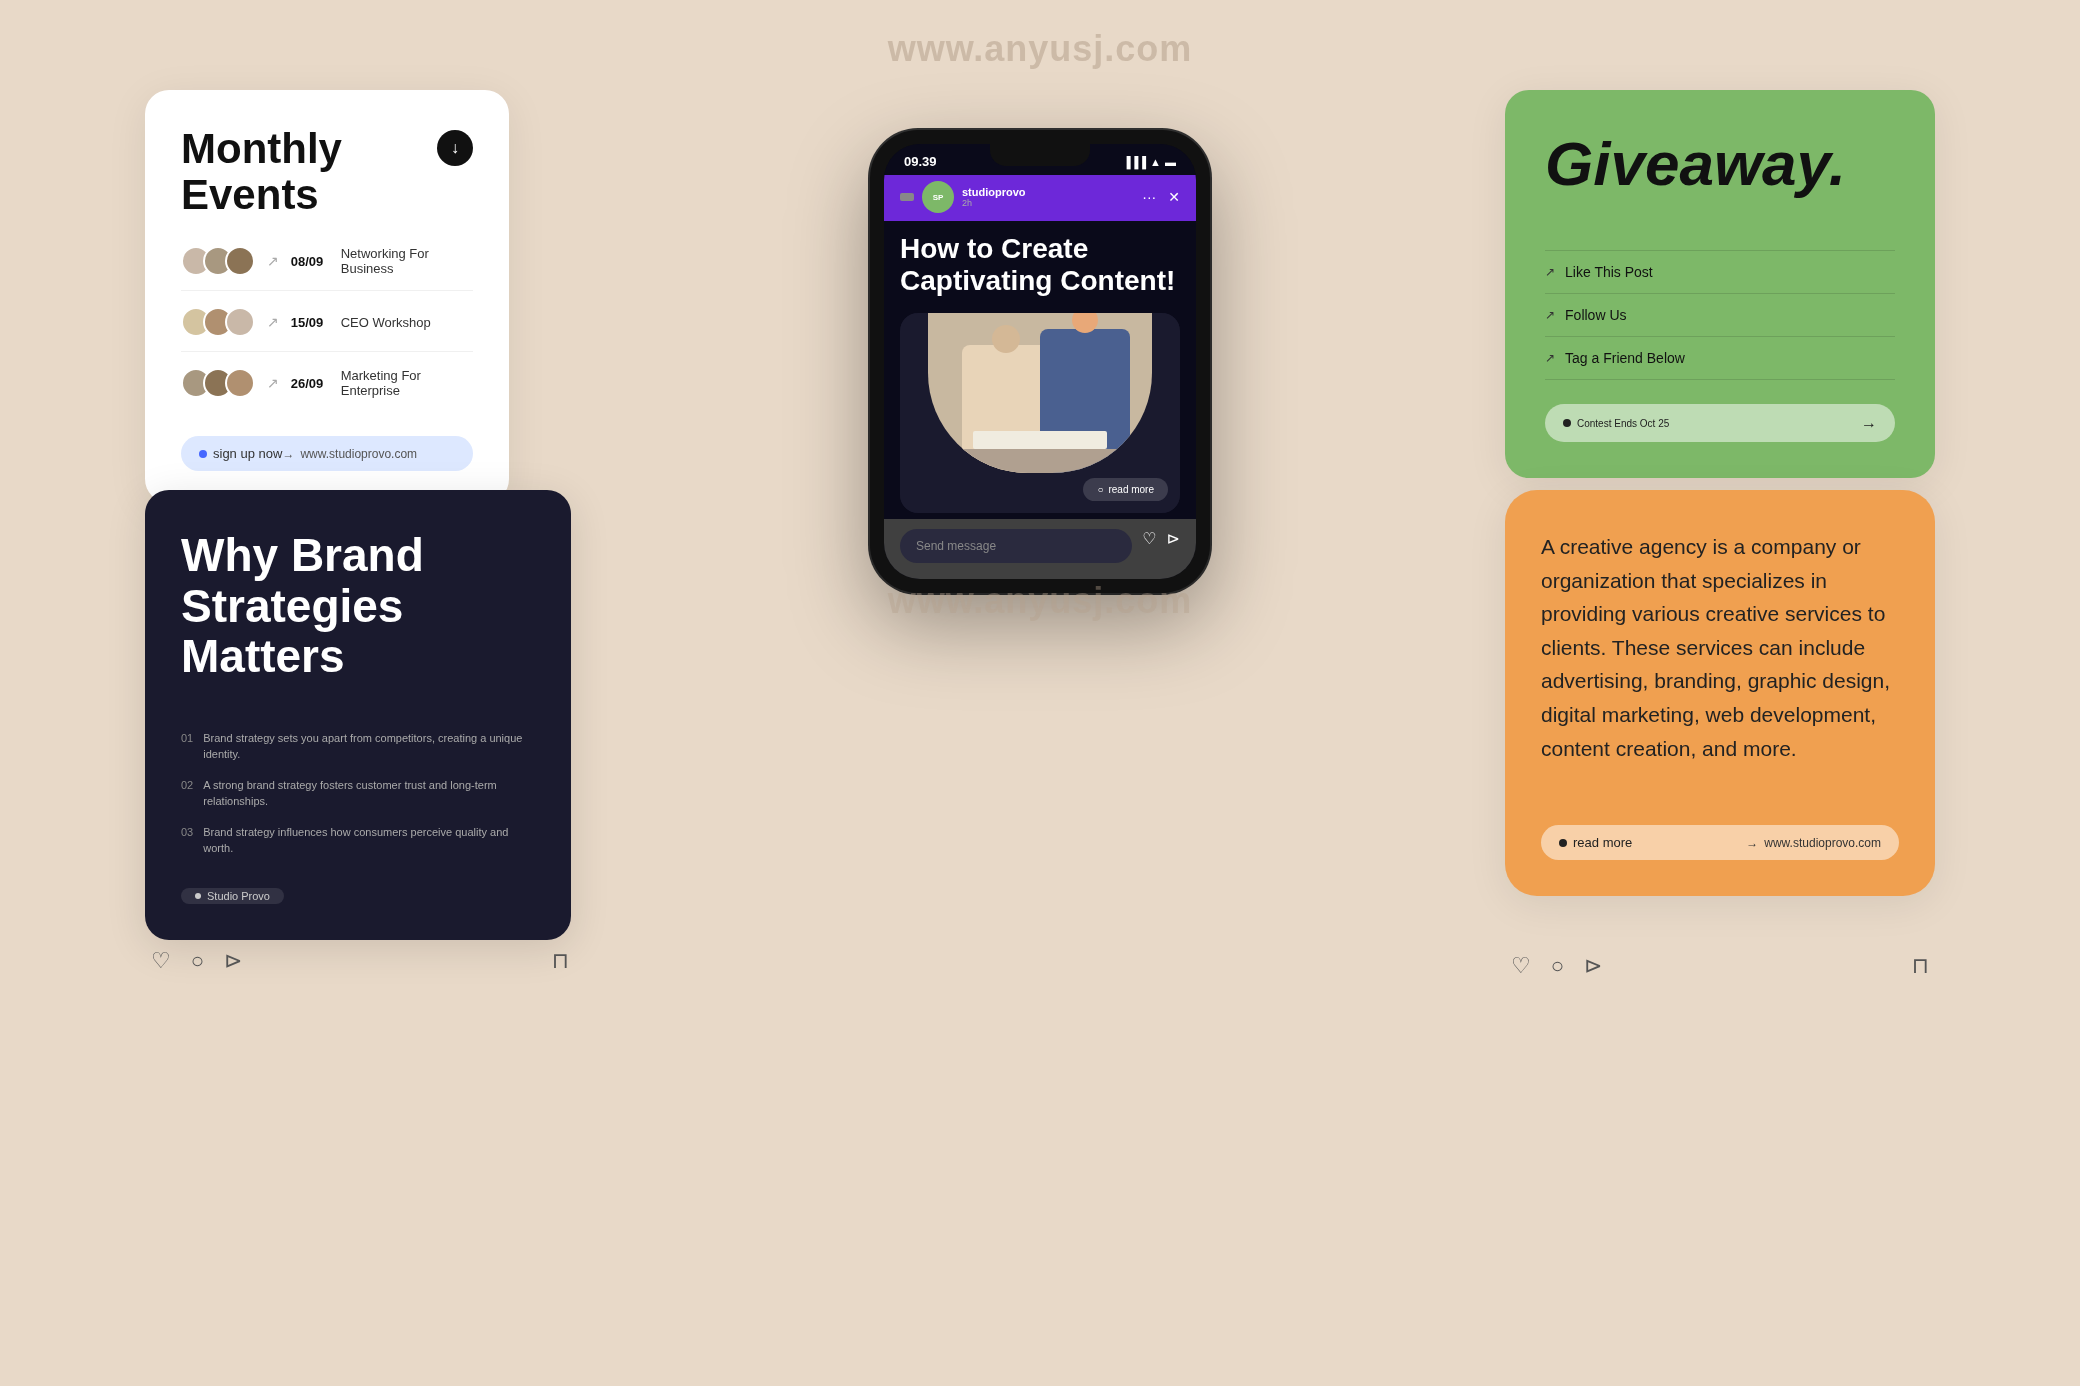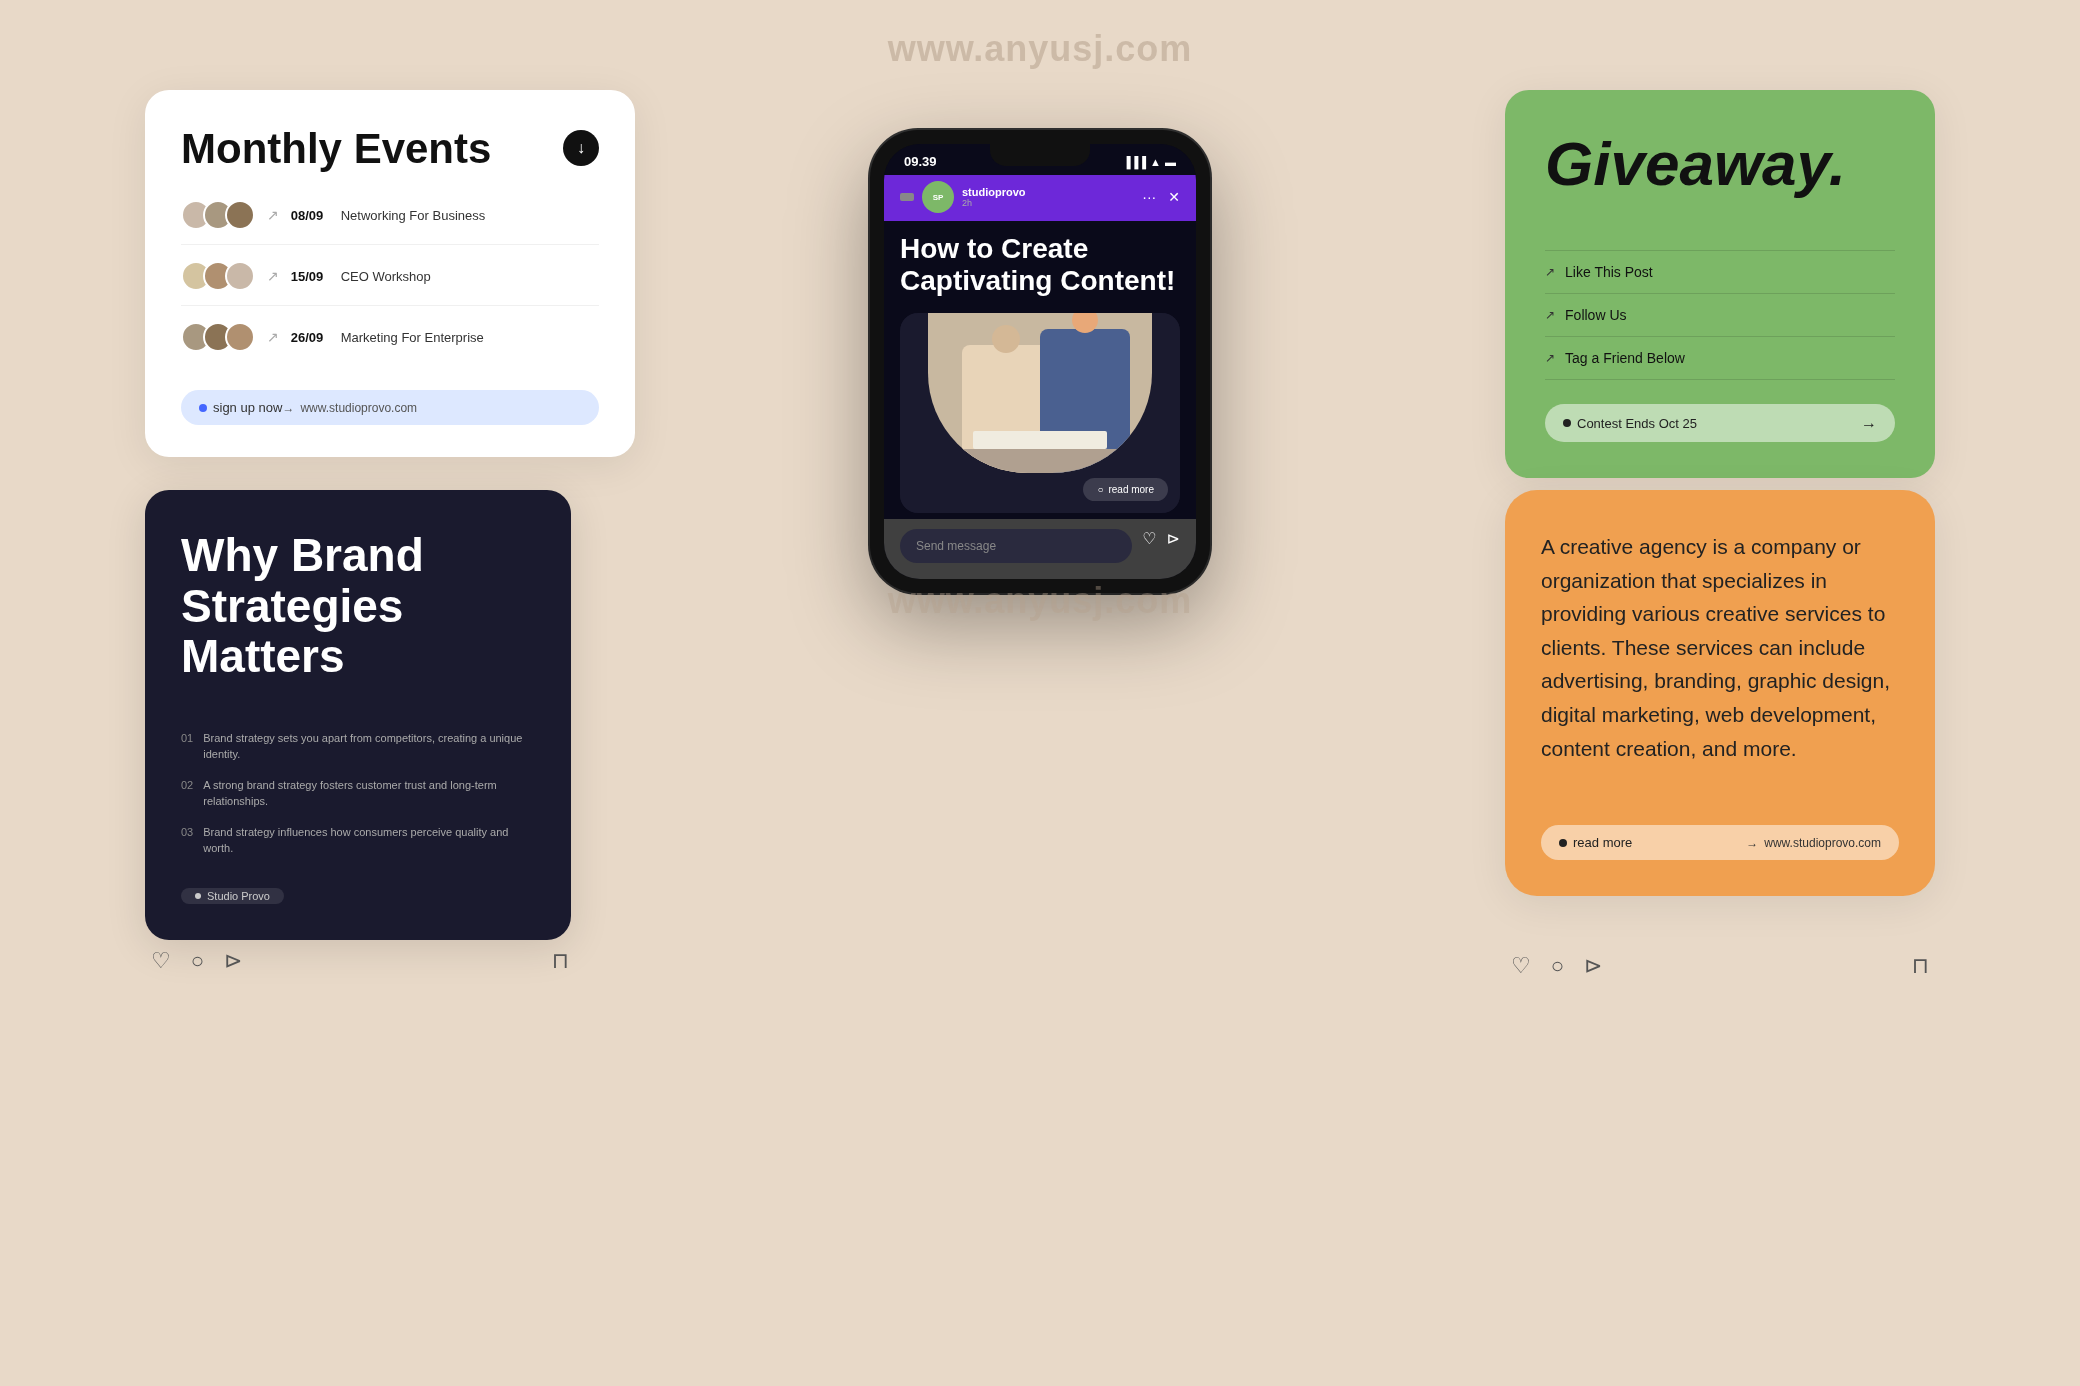--- a/index.html
+++ b/index.html
@@ -43,21 +43,21 @@
       width: 2080px;
       height: 1386px;
       position: relative;
     }
 
     
     .card-monthly {
       position: absolute;
       top: 90px;
       left: 145px;
-      width: 490px;
+      width: 364px;
       background: #fff;
       border-radius: 24px;
       padding: 36px 36px 32px 36px;
       box-shadow: 0 8px 40px rgba(0,0,0,0.08);
     }
     .card-monthly-header {
       display: flex;
       justify-content: space-between;
       align-items: flex-start;
       margin-bottom: 28px;
@@ -224,21 +224,21 @@
       padding: 10px 18px;
       display: flex;
       align-items: center;
       justify-content: space-between;
       margin-top: 8px;
     }
     .contest-left {
       display: flex;
       align-items: center;
       gap: 6px;
-      font-size: 13px;
+      font-size: 10px;
       color: #222;
     }
     .dot-dark {
       width: 8px;
       height: 8px;
       background: #222;
       border-radius: 50%;
     }
     .contest-arrow {
       font-size: 16px;

